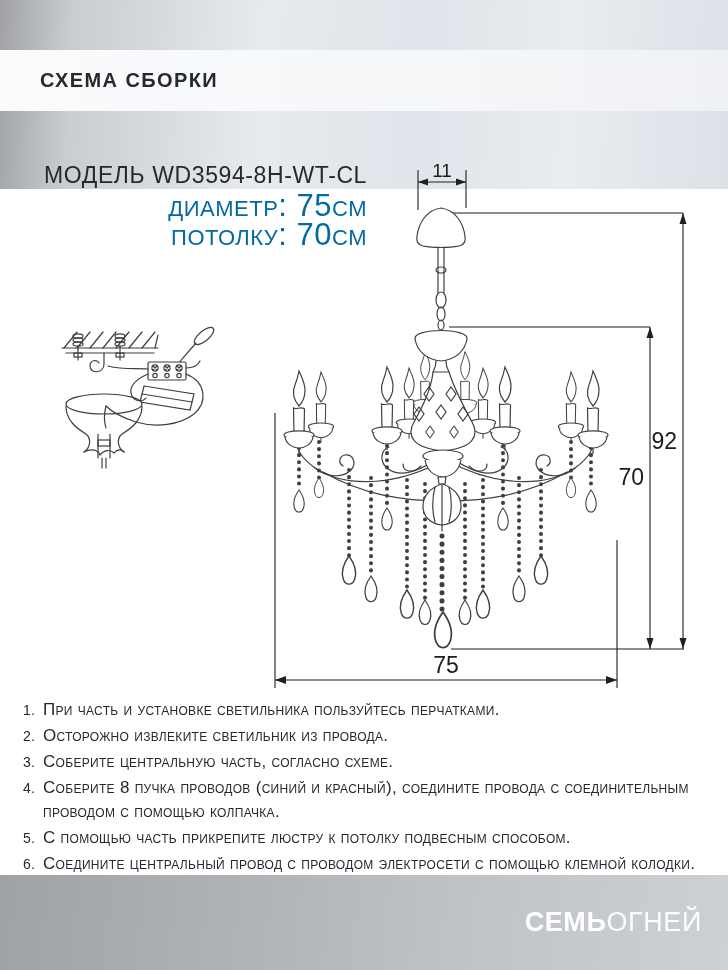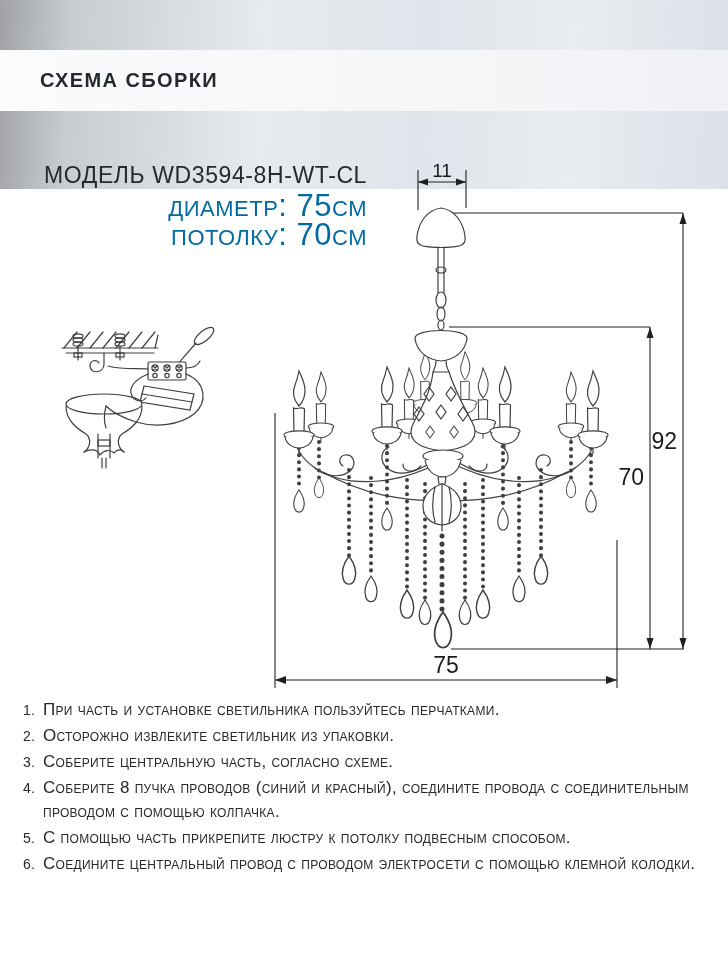--- a/index.html
+++ b/index.html
@@ -276,34 +276,37 @@
     <use class="wfill" href="#drop" transform="translate(190,464) scale(1.45)"></use>
   </svg>
 
   <div class="instructions">
     <div class="ins-item">
       <span class="ins-num">1.</span>
       <span class="ins-text">При часть и установке светильника пользуйтесь перчатками.</span>
     </div>
     <div class="ins-item">
       <span class="ins-num">2.</span>
-      <span class="ins-text">Осторожно извлеките светильник из упаковки.</span>
+      <span class="ins-text">Осторожно извлеките светильник из провода.</span>
     </div>
     <div class="ins-item">
       <span class="ins-num">3.</span>
       <span class="ins-text">Соберите центральную часть, согласно схеме.</span>
     </div>
     <div class="ins-item">
       <span class="ins-num">4.</span>
       <span class="ins-text">Соберите 8 пучка проводов (синий и красный), соедините провода с соединительным проводом с помощью колпачка.</span>
     </div>
     <div class="ins-item">
       <span class="ins-num">5.</span>
       <span class="ins-text">С помощью часть прикрепите люстру к потолку подвесным способом.</span>
     </div>
     <div class="ins-item">
       <span class="ins-num">6.</span>
       <span class="ins-text">Соедините центральный провод с проводом электросети с помощью клемной колодки.</span>
     </div>
   </div>
 
+  <div class="footer">
+    <div class="logo"><span class="logo-bold">СЕМЬ</span><span class="logo-light">ОГНЕЙ</span></div>
+  </div>
 
 </div>
 
 </body></html>

